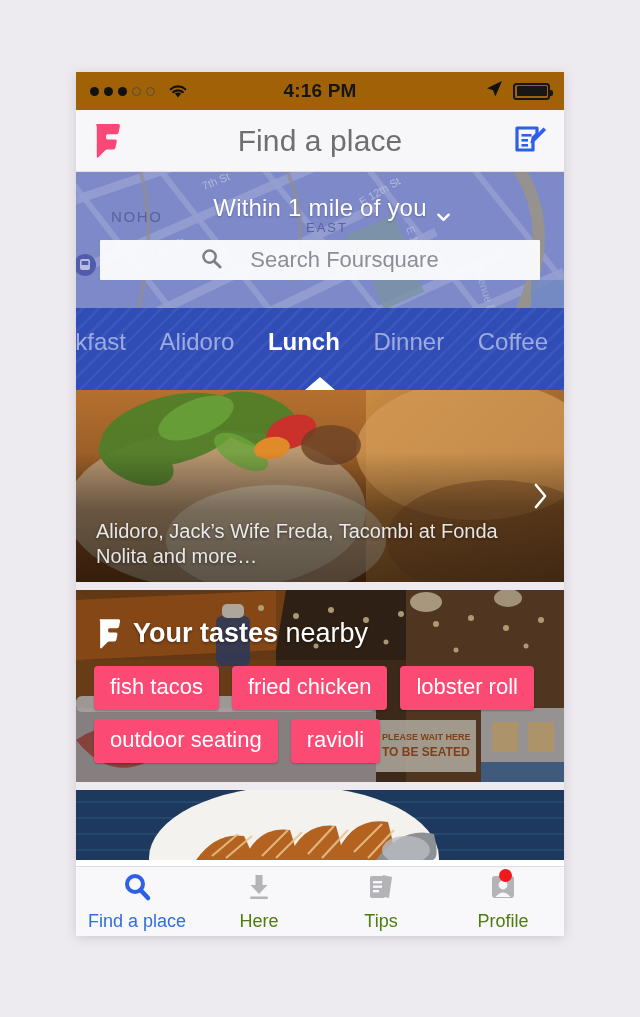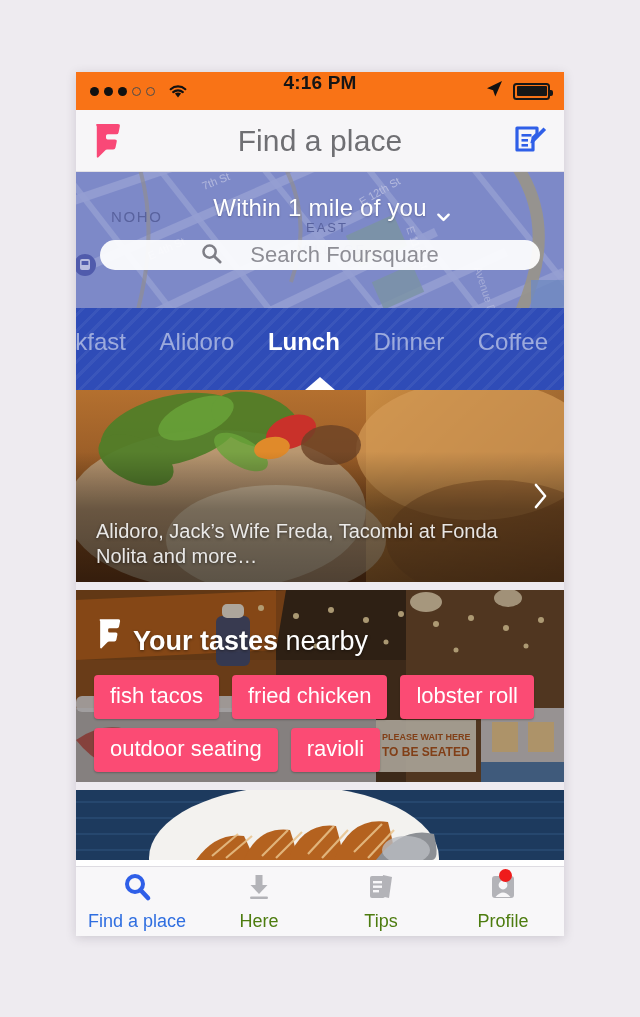--- a/index.html
+++ b/index.html
@@ -15,22 +15,22 @@
   .phone {
     position: absolute; left: 76px; top: 72px;
     width: 488px; height: 864px;
     background: #ffffff;
     overflow: hidden;
     box-shadow: 0 2px 10px rgba(60,50,70,.18);
   }
 
   
   .statusbar {
-    position: relative; height: 38px; background: #f97316;
-    display: flex; padding: 0 14px;
+    position: relative; height: 38px; background: #a16207;
+    display: flex; align-items: center; padding: 0 14px;
   }
   .sb-left { display: flex; align-items: center; gap: 5px; }
   .dot { width: 9px; height: 9px; border-radius: 50%; }
   .dot.on { background: #111; }
   .dot.off { background: transparent; border: 1.5px solid #4c4c4c; }
   .wifi { margin-left: 7px; display: flex; }
   .sb-center {
     position: absolute; left: 0; right: 0; text-align: center;
     font-size: 19px; font-weight: bold; color: #151515; letter-spacing: .2px;
   }
@@ -70,22 +70,22 @@
   .map-radius {
     font-size: 24px; color: #fff; text-align: center;
     position: relative; padding-top: 22px; letter-spacing: .2px;
     text-shadow: 0 1px 2px rgba(40,40,70,.35);
     display: flex; align-items: center; justify-content: center; gap: 9px; padding-left: 24px;
   }
   .chev-down {
     width: 15px; height: 15px; position: relative; top: 2px;
   }
   .searchbox {
-    position: absolute; left: 24px; right: 24px; top: 68px; height: 30px;
-    background: rgba(255,255,255,.93); border-radius: 18px;
+    position: absolute; left: 24px; right: 24px; top: 68px; height: 40px;
+    background: rgba(255,255,255,.93); border-radius: 1px;
     display: flex; align-items: center; justify-content: center; gap: 28px;
   }
   .searchbox .ph { font-size: 22px; color: #8d8d95; }
 
   
   .mealtabs {
     position: relative; height: 82px; background: #2f4cb7; overflow: hidden;
   }
   .stripes {
     position: absolute; inset: 0;
@@ -129,28 +129,28 @@
   }
   .hero-chev {
     position: absolute; right: 16px; top: 93px; color: #fff; font-size: 30px;
     text-shadow: 0 1px 3px rgba(0,0,0,.5); line-height: 1;
   }
 
   .tastes { height: 192px; background: #4a3526; }
   .tastes-art { position: absolute; inset: 0; }
   .tastes-shade { position: absolute; inset: 0; background: rgba(20,10,5,.30); }
   .tastes-head {
-    position: absolute; left: 20px; top: 28px; display: flex; align-items: flex-end; gap: 11px;
+    position: absolute; left: 20px; top: 28px; display: flex; align-items: flex-start; gap: 11px;
     color: #fff; font-size: 27px; text-shadow: 0 1px 3px rgba(0,0,0,.45);
   }
   .tastes-head b { font-weight: bold; }
   .tastes-head .reg { font-weight: 400; }
   .tags {
     position: absolute; left: 18px; right: 10px; top: 76px;
-    display: flex; flex-wrap: wrap; gap: 9px 13px; margin-top: 9px;
+    display: flex; flex-wrap: wrap; gap: 9px 13px;
   }
   .tag {
     background: #fb4b74; color: #fff; font-size: 22px;
     padding: 8px 16px 10px; border-radius: 4px; white-space: nowrap;
     box-shadow: 0 1px 2px rgba(0,0,0,.25);
   }
 
   .peek { height: 70px; background: #1e3a5c; }
   .peek-art { position: absolute; inset: 0; }
 

